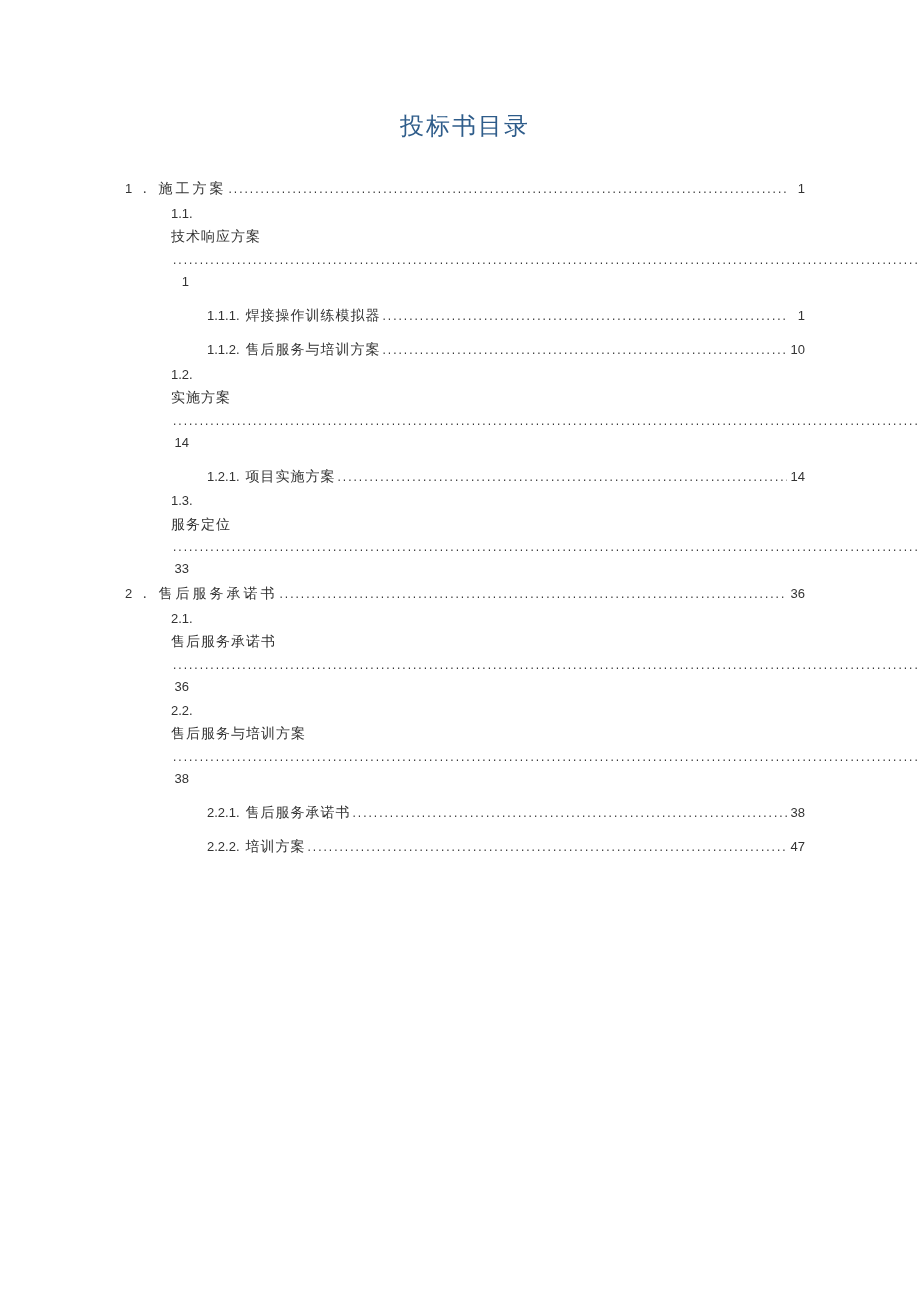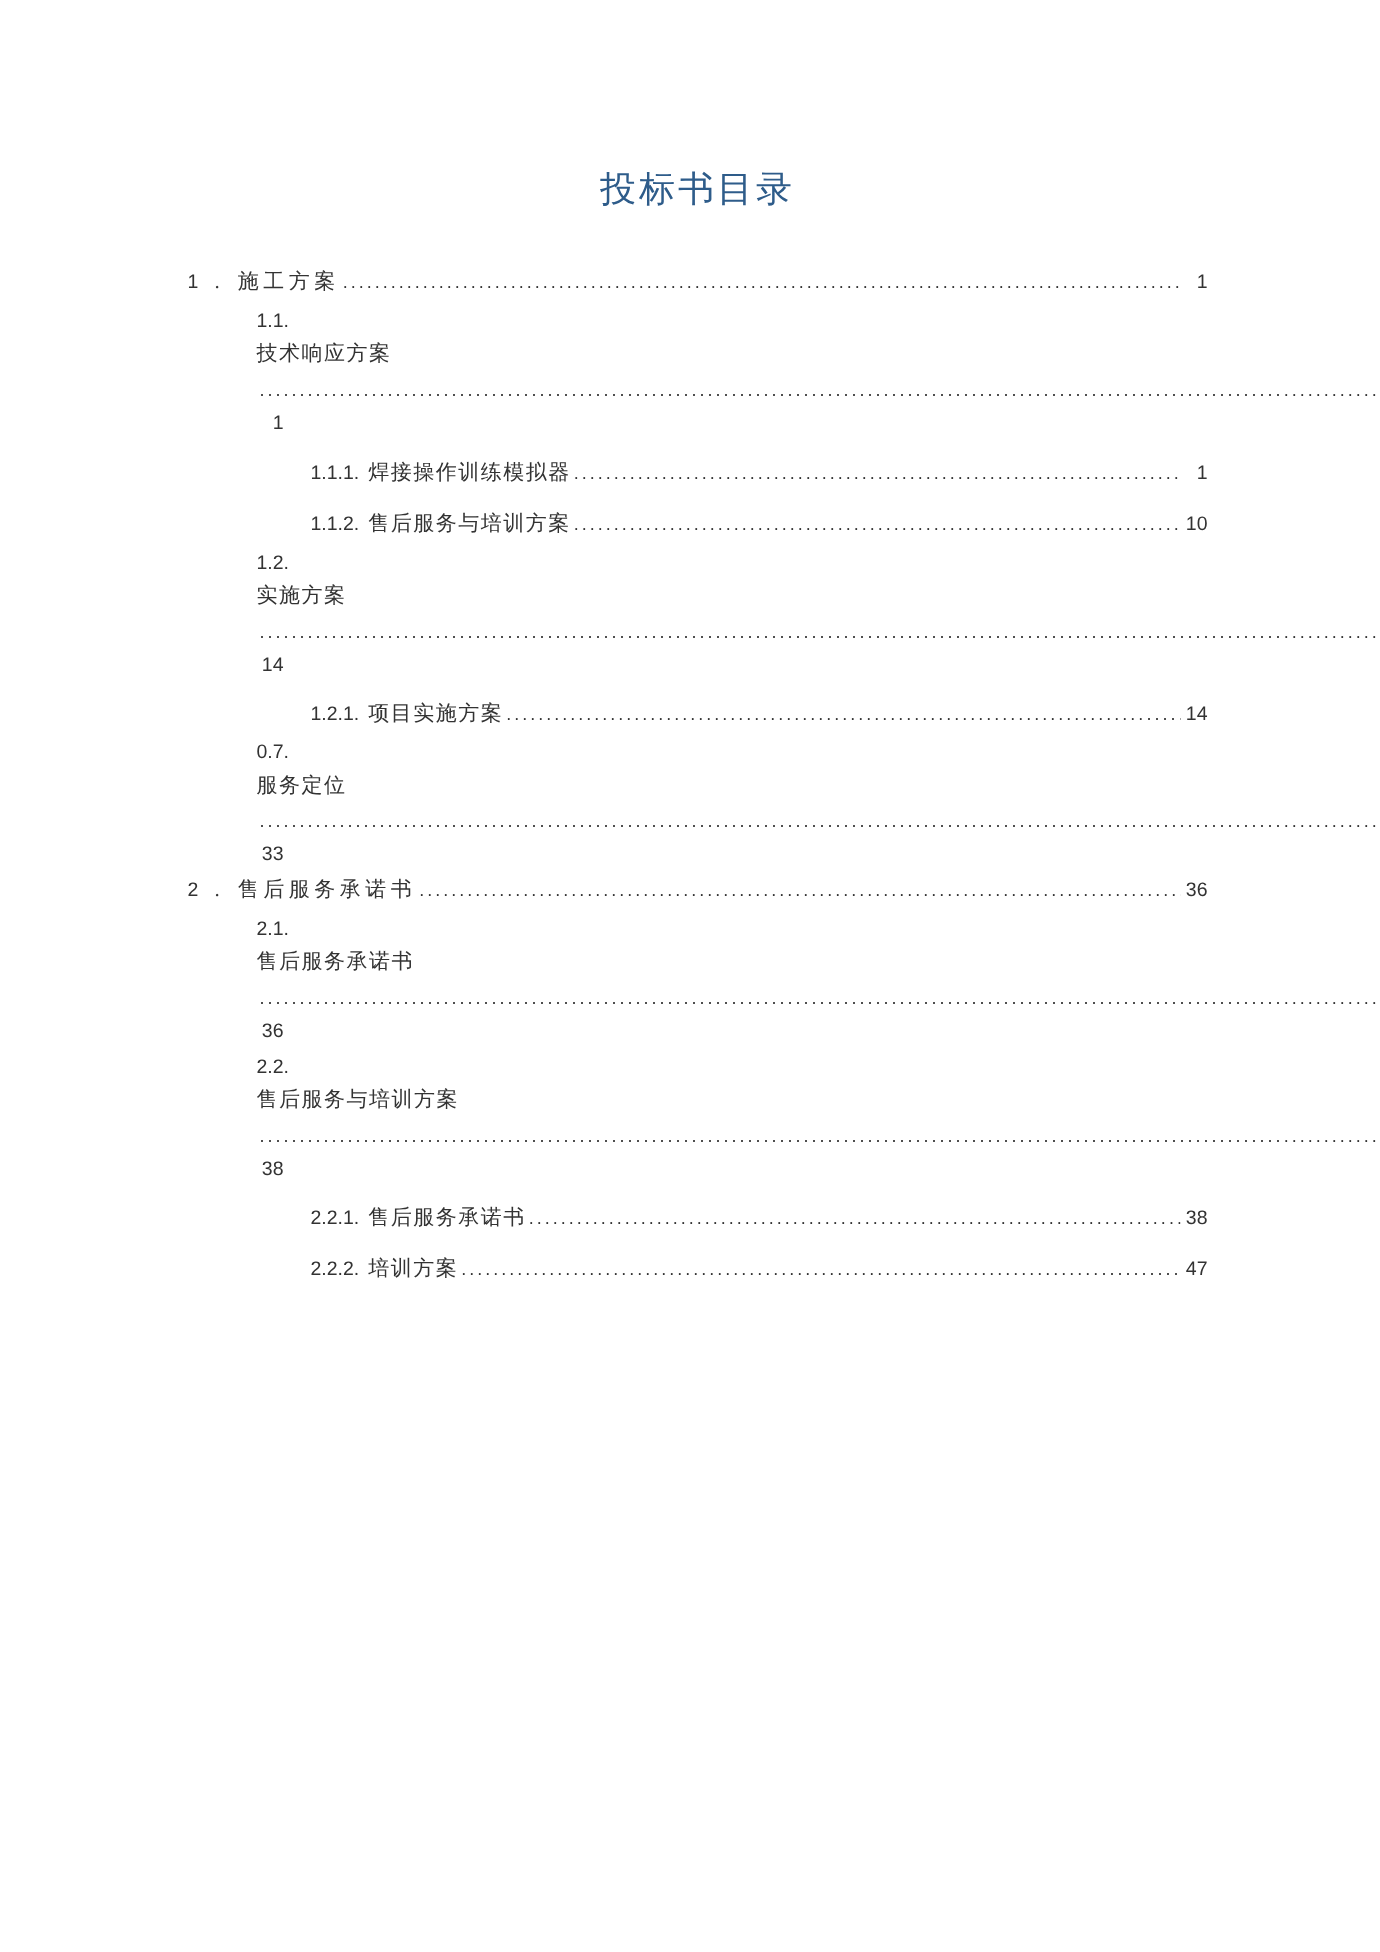--- a/index.html
+++ b/index.html
@@ -116,21 +116,21 @@
 
   <div class="toc-entry l3">
     <span class="toc-num">1.2.1.</span>
     <span class="toc-label">项目实施方案</span>
     <span class="dots"></span>
     <span class="page">14</span>
   </div>
 
 
   <div class="toc-entry l2">
-    <span class="toc-num">0.7.</span>
+    <span class="toc-num">1.3.</span>
     <span class="toc-label">服务定位</span>
     <span class="dots"></span>
     <span class="page">33</span>
   </div>
 
   <div class="toc-entry l1">
     <span class="toc-num">2</span>
     <span class="dot-sep">.</span>
     <span class="toc-label-wide">售后服务承诺书</span>
     <span class="dots"></span>

